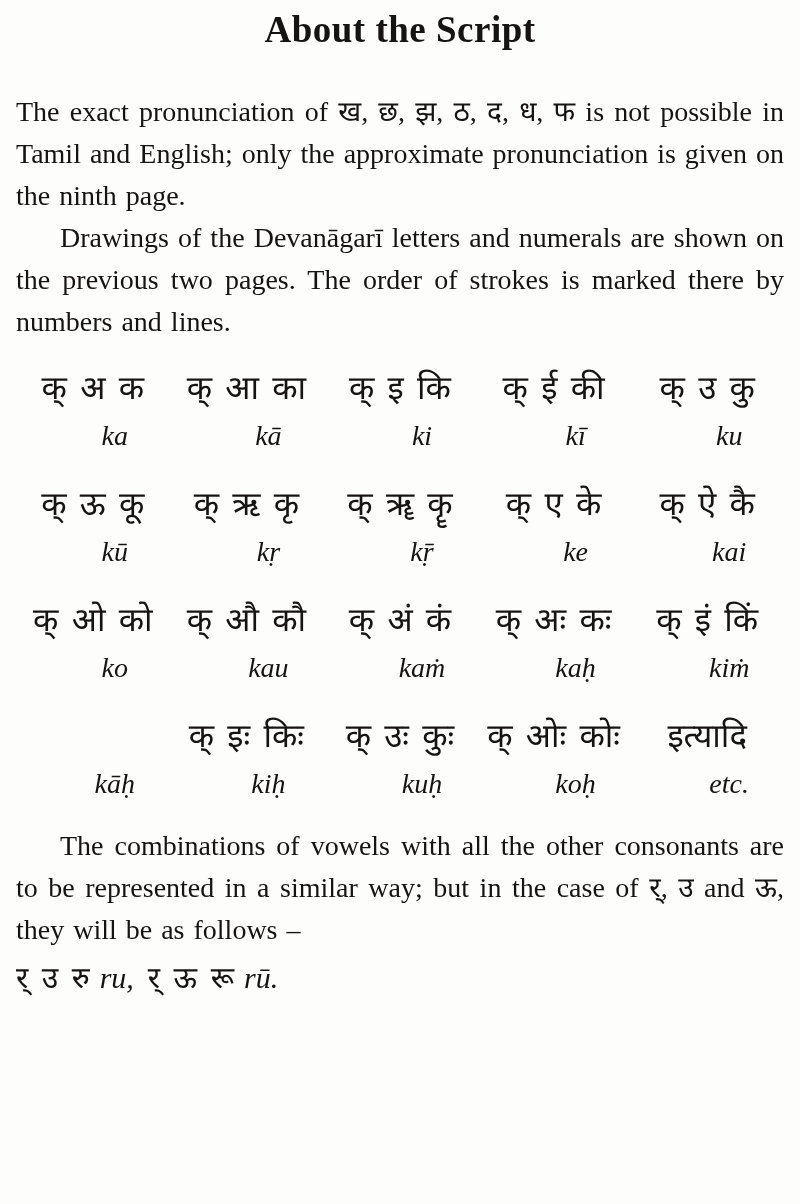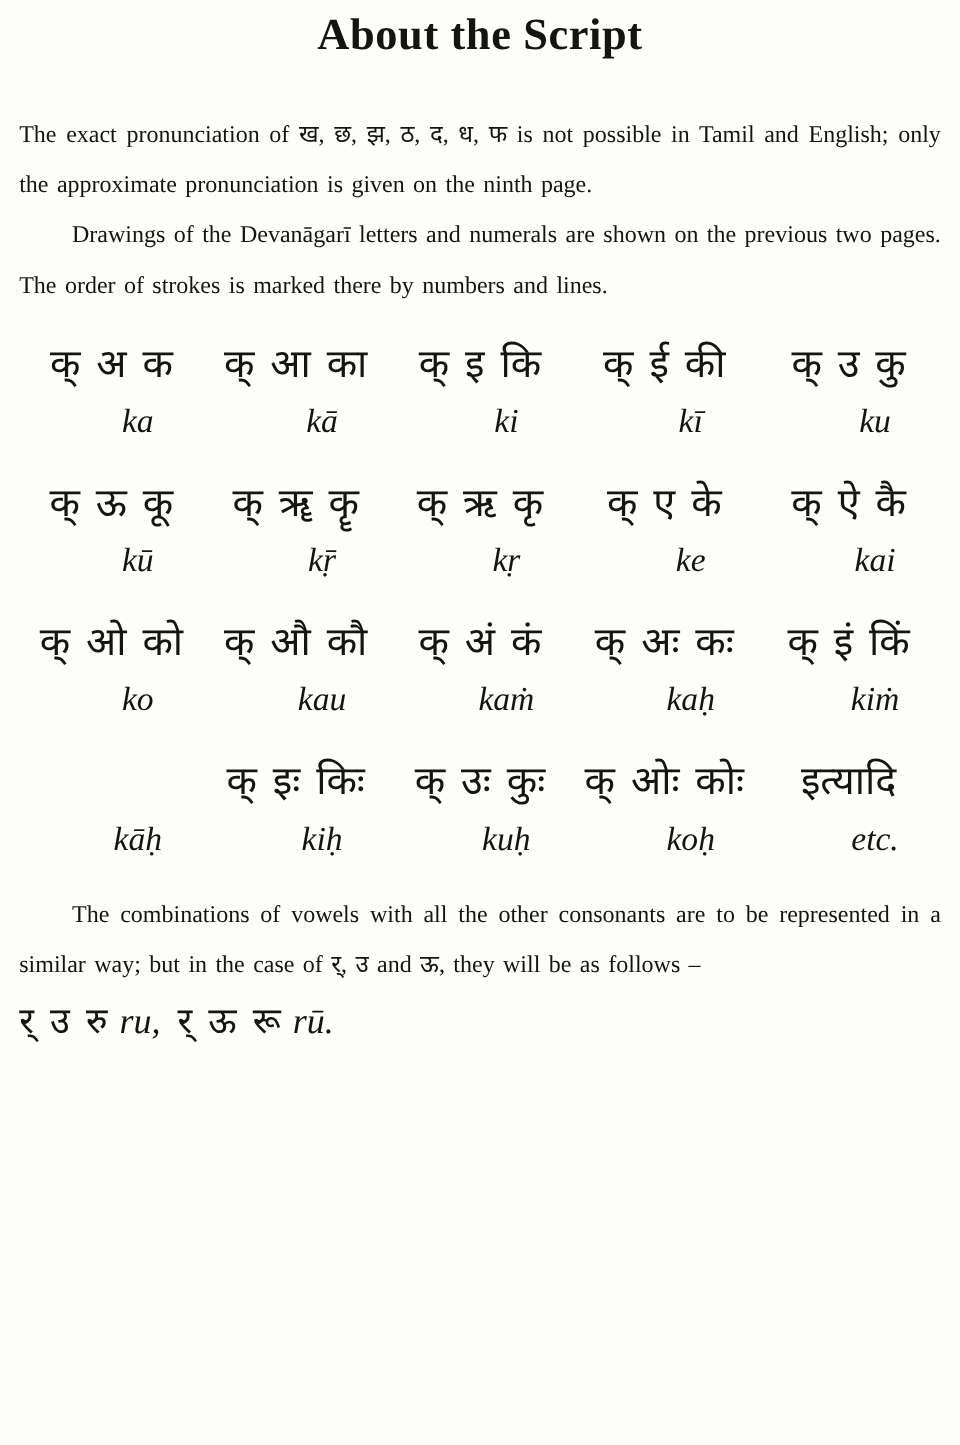--- a/index.html
+++ b/index.html
@@ -16,21 +16,21 @@
     position: relative;
   }
   .title {
     font-size: 37px;
     font-weight: 700;
     text-align: center;
     margin: 0 0 40px 0;
     letter-spacing: 0.5px;
   }
   .body-text {
-    font-size: 20px;
+    font-size: 28px;
     line-height: 42px;
     text-align: justify;
     margin: 0;
     word-spacing: 2px;
   }
   .body-text.indent { text-indent: 44px; }
   .vtable { margin-top: 18px; }
   .vrow {
     display: flex;
     justify-content: space-between;
@@ -105,26 +105,26 @@
         <div class="lat">ku</div>
       </div>
     </div>
 
     <div class="vrow">
       <div class="vcell">
         <div class="dev">क् ऊ कू</div>
         <div class="lat">kū</div>
       </div>
       <div class="vcell">
+        <div class="dev">क् ऋ कृ</div>
+        <div class="lat">kṛ</div>
+      </div>
+      <div class="vcell">
         <div class="dev">क् ॠ कॄ</div>
         <div class="lat">kṝ</div>
-      </div>
-      <div class="vcell">
-        <div class="dev">क् ऋ कृ</div>
-        <div class="lat">kṛ</div>
       </div>
       <div class="vcell">
         <div class="dev">क् ए के</div>
         <div class="lat">ke</div>
       </div>
       <div class="vcell">
         <div class="dev">क् ऐ कै</div>
         <div class="lat">kai</div>
       </div>
     </div>

